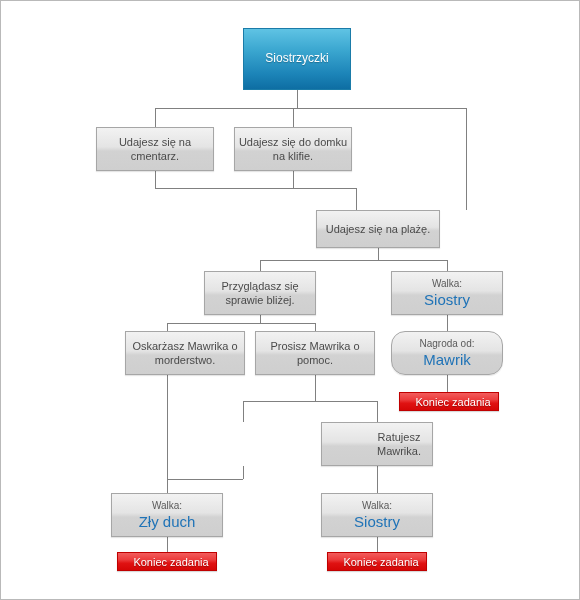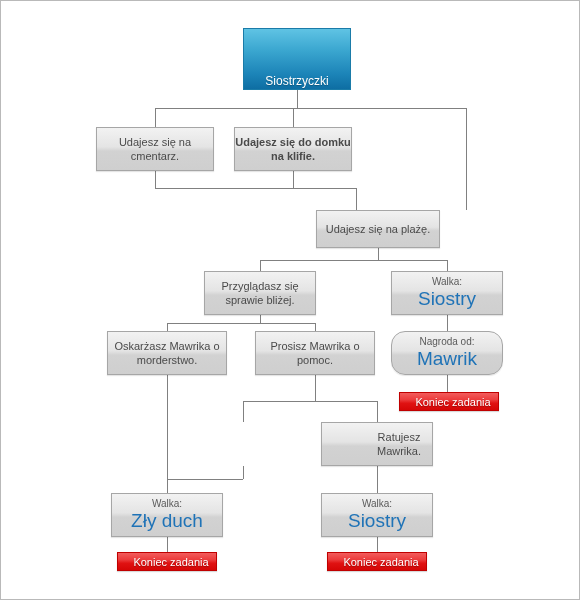--- a/index.html
+++ b/index.html
@@ -47,39 +47,38 @@
     font-size: 11px;
     box-shadow: 0 1px 1px rgba(0,0,0,0.10);
   }
 
   .node.root {
     background: linear-gradient(to bottom, #5fc3e4 0%, #3ba7d0 35%, #1c84b8 75%, #0e6ea3 100%);
     border: 1px solid #1a7ba8;
     color: #ffffff;
     font-size: 12px;
     text-shadow: 0 1px 1px rgba(0,0,0,0.25);
-    justify-content: flex-end;
   }
 
   .node .line1 {
     display: block;
   }
   .node .line2 {
     display: block;
   }
 
   
   .node.highlight .caption {
     font-size: 10px;
     color: #5a5a5a;
     display: block;
     margin-bottom: 1px;
   }
   .node.highlight .value {
-    font-size: 19px;
+    font-size: 15px;
     color: #1f73b7;
     display: block;
     line-height: 1.1;
   }
 
   
   .endbtn {
     position: absolute;
     box-sizing: border-box;
     display: flex;
@@ -136,40 +135,40 @@
 
   <div class="node root" style="left:242px; top:27px; width:108px; height:62px;">
     <span class="line1">Siostrzyczki</span>
   </div>
 
   <div class="node plain" style="left:95px; top:126px; width:118px; height:44px;">
     <span class="line1">Udajesz się na</span>
     <span class="line2">cmentarz.</span>
   </div>
 
-  <div class="node plain" style="left:233px; top:126px; width:118px; height:44px;font-weight:bold;">
+  <div class="node plain" style="left:233px; top:126px; width:118px; height:44px;">
     <span class="line1">Udajesz się do domku</span>
     <span class="line2">na klifie.</span>
   </div>
 
   <div class="node plain" style="left:315px; top:209px; width:124px; height:38px;">
     <span class="line1">Udajesz się na plażę.</span>
   </div>
 
   <div class="node plain" style="left:203px; top:270px; width:112px; height:44px;">
     <span class="line1">Przyglądasz się</span>
     <span class="line2">sprawie bliżej.</span>
   </div>
 
   <div class="node plain highlight" style="left:390px; top:270px; width:112px; height:44px;">
     <span class="caption">Walka:</span>
     <span class="value">Siostry</span>
   </div>
 
-  <div class="node plain" style="left:106px; top:330px; width:120px; height:44px;">
+  <div class="node plain" style="left:124px; top:330px; width:120px; height:44px;">
     <span class="line1">Oskarżasz Mawrika o</span>
     <span class="line2">morderstwo.</span>
   </div>
 
   <div class="node plain" style="left:254px; top:330px; width:120px; height:44px;">
     <span class="line1">Prosisz Mawrika o</span>
     <span class="line2">pomoc.</span>
   </div>
 
   <div class="node plain highlight" style="left:390px; top:330px; width:112px; height:44px;border-radius:14px;">

